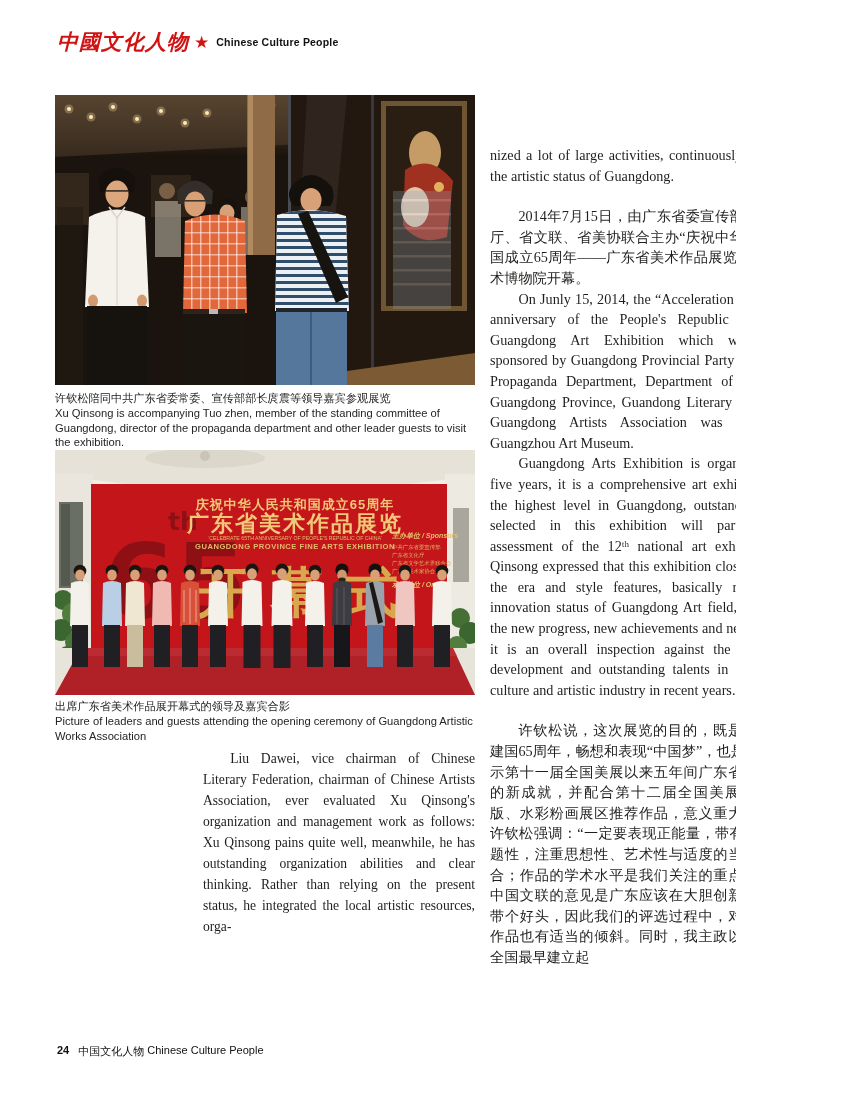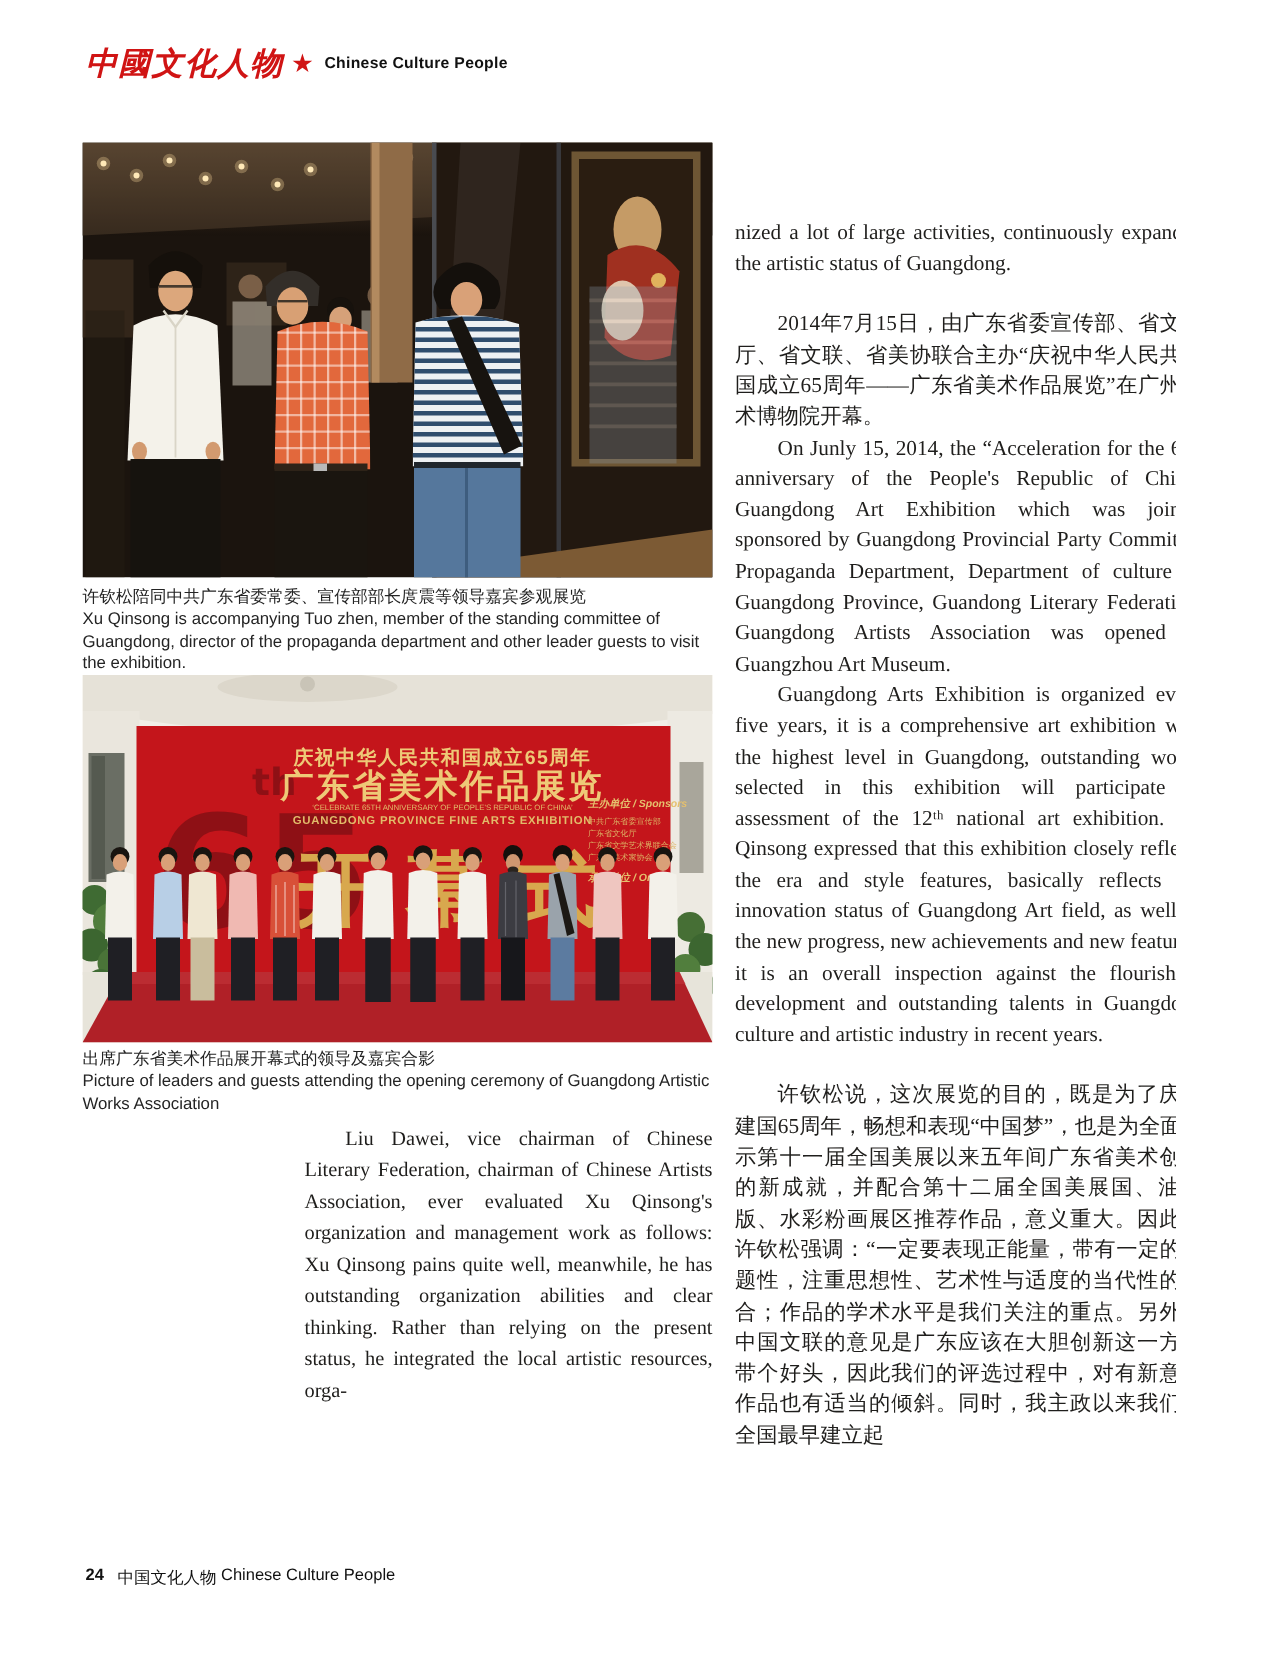--- a/index.html
+++ b/index.html
@@ -1,17 +1,17 @@
 <!DOCTYPE html>
 <html><head>
 <meta charset="utf-8">
 <style>
   html,body{margin:0;padding:0;background:#ffffff;}
   .page{position:relative;width:736px;height:1102px;background:#ffffff;overflow:hidden;
-        font-family:"Liberation Sans",sans-serif;color:#1f1e1c;padding-left:48px;}
+        font-family:"Liberation Sans",sans-serif;color:#1f1e1c;}
 
   
   .hdr{position:absolute;left:57px;top:28px;display:flex;align-items:center;}
   .logo-cn{color:#d01414;font-family:"DejaVu Serif",serif;font-weight:bold;font-style:italic;
            font-size:21px;letter-spacing:1px;}
   .logo-star{color:#d01414;font-size:17px;margin-left:5px;line-height:1;}
   .logo-en{font-size:10.5px;font-weight:bold;color:#111;margin-left:7px;letter-spacing:.2px;}
 
   
   .ph-wrap{position:absolute;margin:0;padding:0;line-height:0;}

